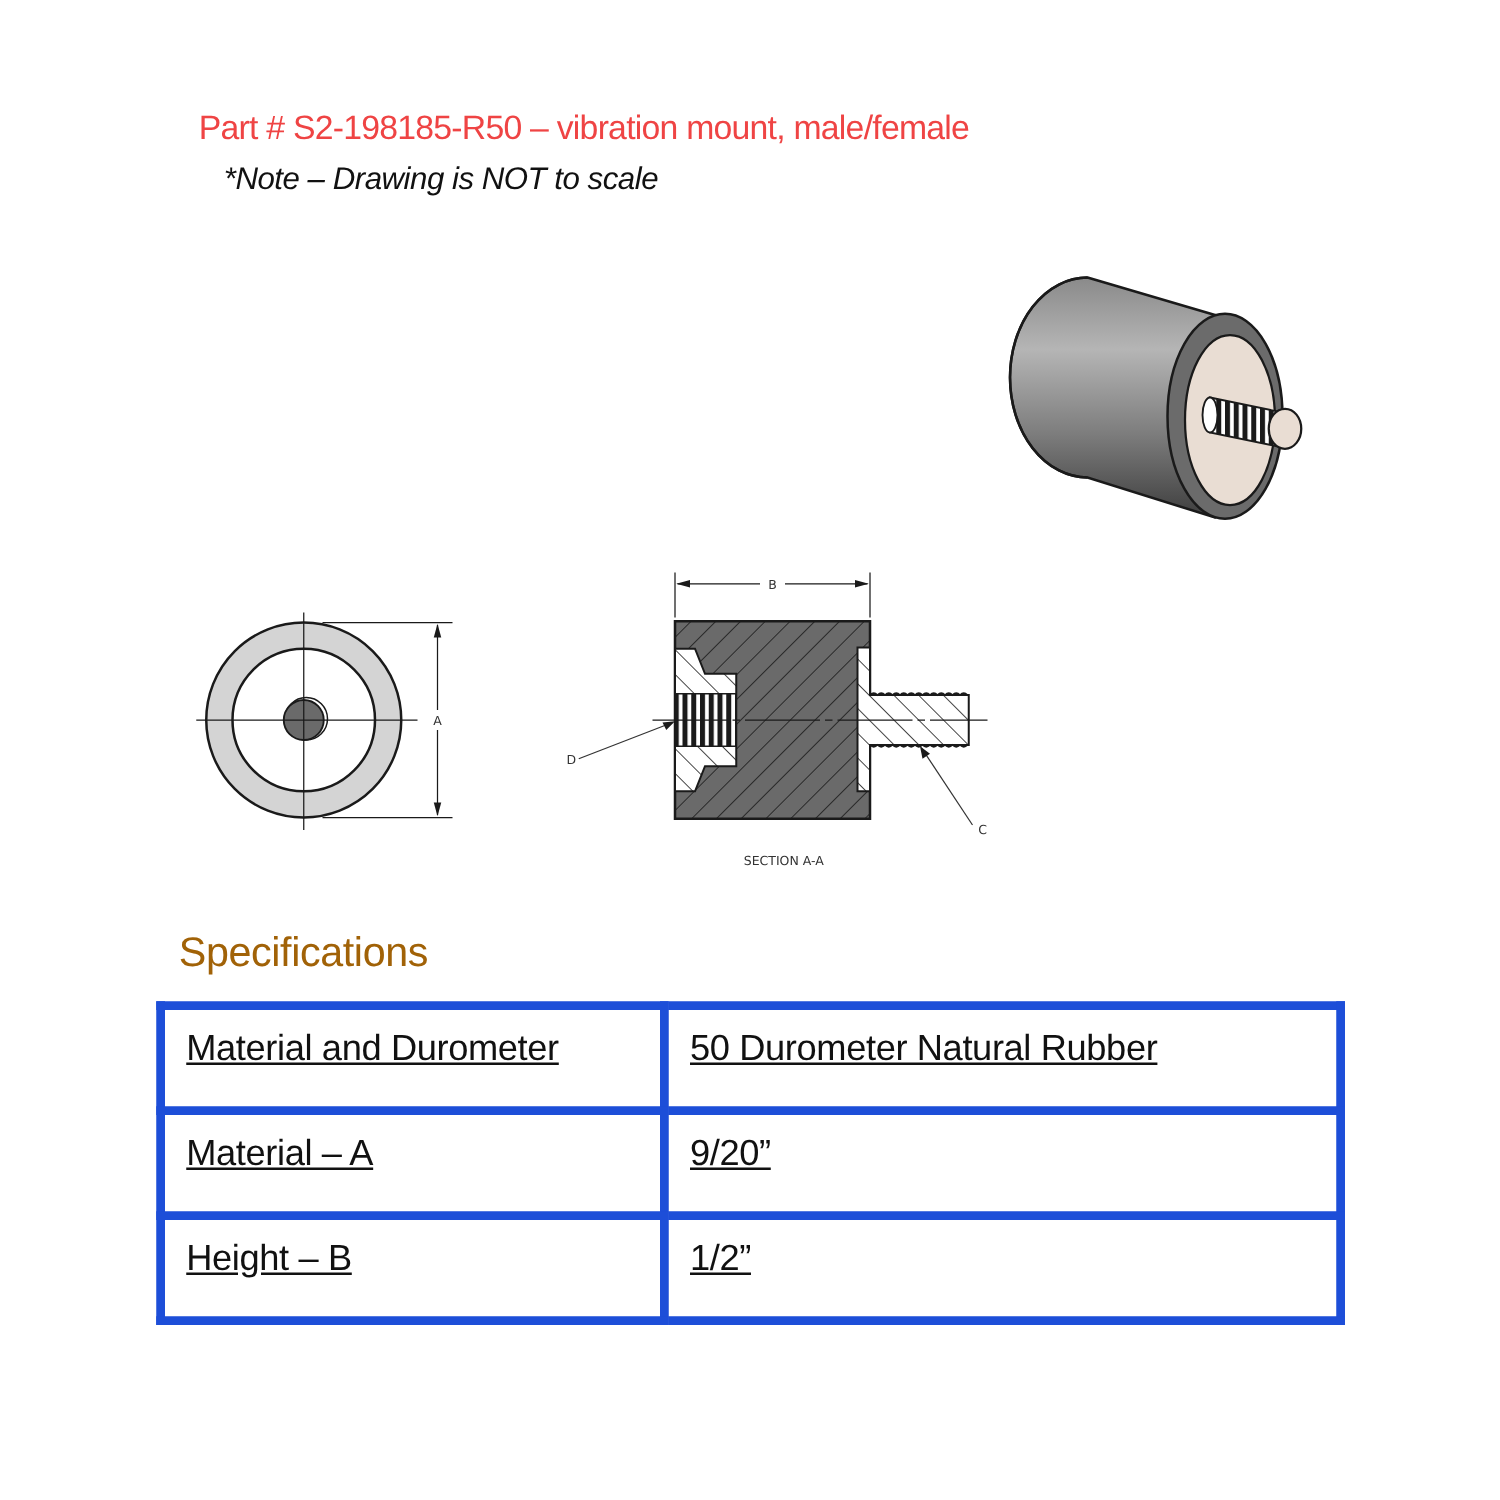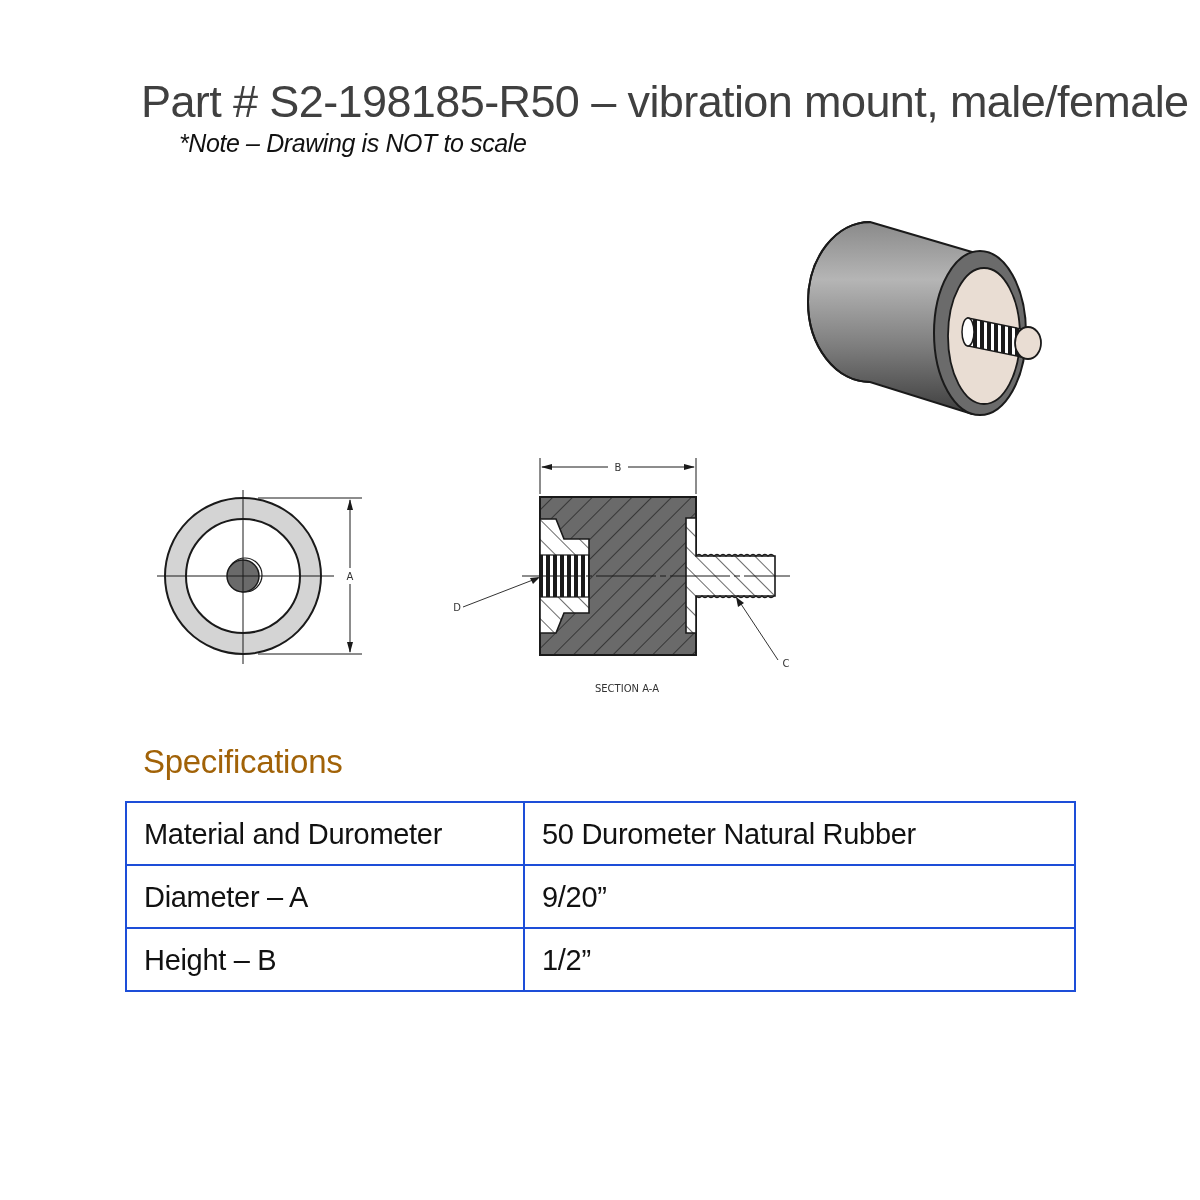--- a/index.html
+++ b/index.html
@@ -10,27 +10,27 @@
     body {
       width: 1200px;
       height: 1200px;
       position: relative;
       overflow: hidden;
       font-family: "Liberation Sans", "DejaVu Sans", sans-serif;
       color: #111111;
     }
     .title {
       position: absolute;
-      left: 141px;
+      left: 159px;
       top: 80px;
-      font-size: 45px;
+      font-size: 27px;
       line-height: 44px;
       white-space: nowrap;
       letter-spacing: -0.6px;
-      color: #404040;
+      color: #ef4444;
     }
     .subtitle {
       position: absolute;
       left: 143px;
       top: 127px;
       font-size: 25px;
       line-height: 32px;
       font-style: italic;
       white-space: nowrap;
       letter-spacing: -0.4px;
@@ -56,29 +56,30 @@
     }
     table.spec-table {
       position: absolute;
       left: 125px;
       top: 801px;
       width: 951px;
       border-collapse: collapse;
       table-layout: fixed;
     }
     table.spec-table td {
-      border: 2px solid #1d4ed8;
+      border: 7px solid #1d4ed8;
       height: 61px;
-      padding: 0 0 0 17px;
+      padding: 0 0 16px 17px;
       font-size: 29px;
       line-height: 32px;
       vertical-align: middle;
       white-space: nowrap;
       letter-spacing: -0.3px;
       color: #111;
+      text-decoration: underline;
     }
     table.spec-table td.label-cell { width: 379px; }
     .svg-text {
       font-family: "DejaVu Sans", "Liberation Sans", sans-serif;
     }
   </style>
 </head>
 <body>
 
 <div class="title">Part # S2-198185-R50 – vibration mount, male/female</div>
@@ -178,21 +179,21 @@
 
 <div class="spec-heading">Specifications</div>
 
 <table class="spec-table">
   <tbody>
     <tr>
       <td class="label-cell">Material and Durometer</td>
       <td>50 Durometer Natural Rubber</td>
     </tr>
     <tr>
-      <td class="label-cell">Diameter – A</td>
+      <td class="label-cell">Material – A</td>
       <td>9/20”</td>
     </tr>
     <tr>
       <td class="label-cell">Height – B</td>
       <td>1/2”</td>
     </tr>
   </tbody>
 </table>
 
 </body></html>

